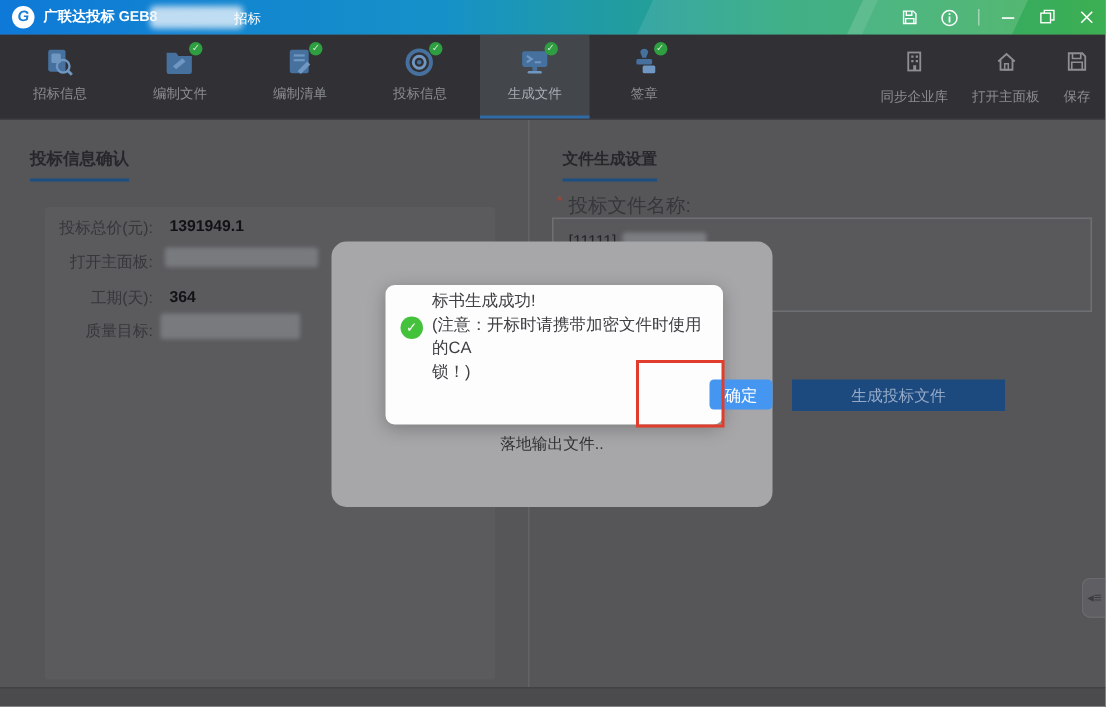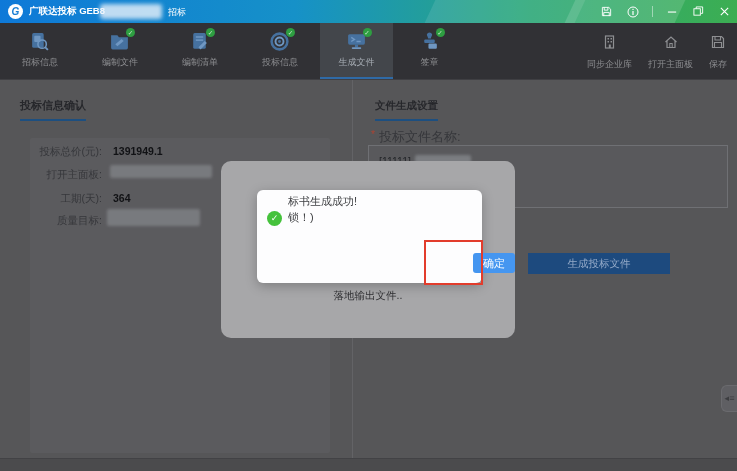--- a/index.html
+++ b/index.html
@@ -21,21 +21,21 @@
   .logo {
     width:15px; height:15px; border-radius:50%; background:#fff; margin:0 6px 0 8px;
     display:flex; align-items:center; justify-content:center; flex:0 0 auto;
   }
   .logo span { color:#1a7fd4; font-size:10px; font-weight:bold; font-style:italic; line-height:1; }
   .tb-title { color:#fff; font-size:9.5px; font-weight:bold; white-space:nowrap; position:relative; z-index:2; }
   .tb-redact {
     position:absolute; left:100px; top:4px; width:62px; height:15px; border-radius:3px;
     background:rgba(235,242,250,.8); filter:blur(2px); z-index:2;
   }
-  .tb-doc { position:absolute; left:168px; top:6px; color:#fff; font-size:9px; z-index:3; }
+  .tb-doc { position:absolute; left:156px; top:6px; color:#fff; font-size:9px; z-index:3; }
   .tb-controls { position:absolute; right:6px; top:0; height:23px; display:flex; align-items:center; gap:13px; z-index:3; }
   .tb-ctl { width:13px; height:13px; display:flex; align-items:center; justify-content:center; cursor:default; }
   .tb-ctl svg { display:block; }
   .tb-sep { width:1px; height:11px; background:rgba(255,255,255,.45); }
   
   .toolbar {
     position:absolute; left:0; top:23px; width:737px; height:57px;
     background:#313135; border-bottom:1px solid #3f3f43; display:flex; align-items:stretch;
   }
   .tabs { display:flex; height:100%; }
@@ -291,20 +291,21 @@
     </div>
 
   <div class="gray-panel">
     <div class="progress-text">落地输出文件..</div>
   </div>
 
   <div class="dialog">
     <div class="check-circle">✓</div>
     <div class="dialog-text">
       <div>标书生成成功!</div>
+      <div>(注意：开标时请携带加密文件时使用的CA</div>
       <div>锁！)</div>
     </div>
     <div class="ok-btn">确定</div>
   </div>
 
   <div class="annotation"></div>
 
 </div>
 
 </body></html>

